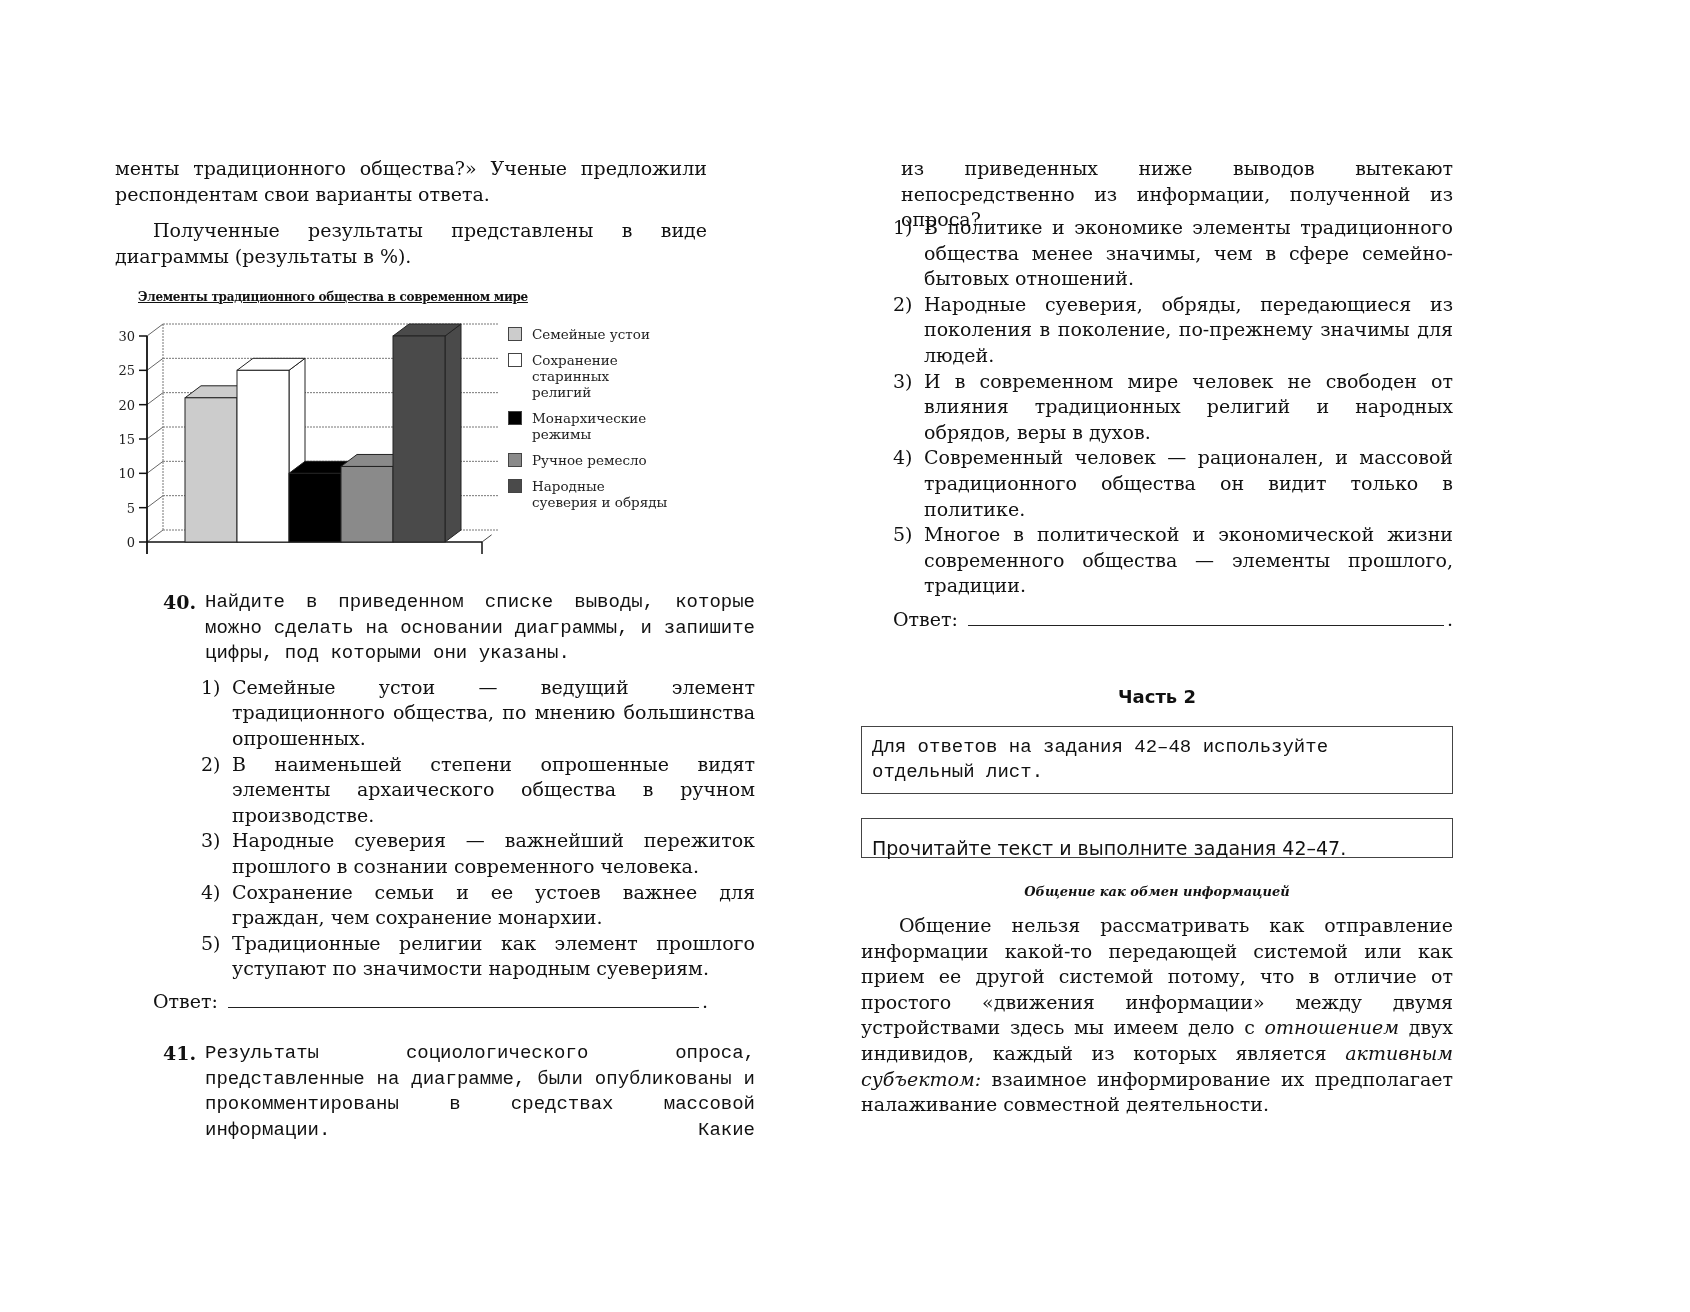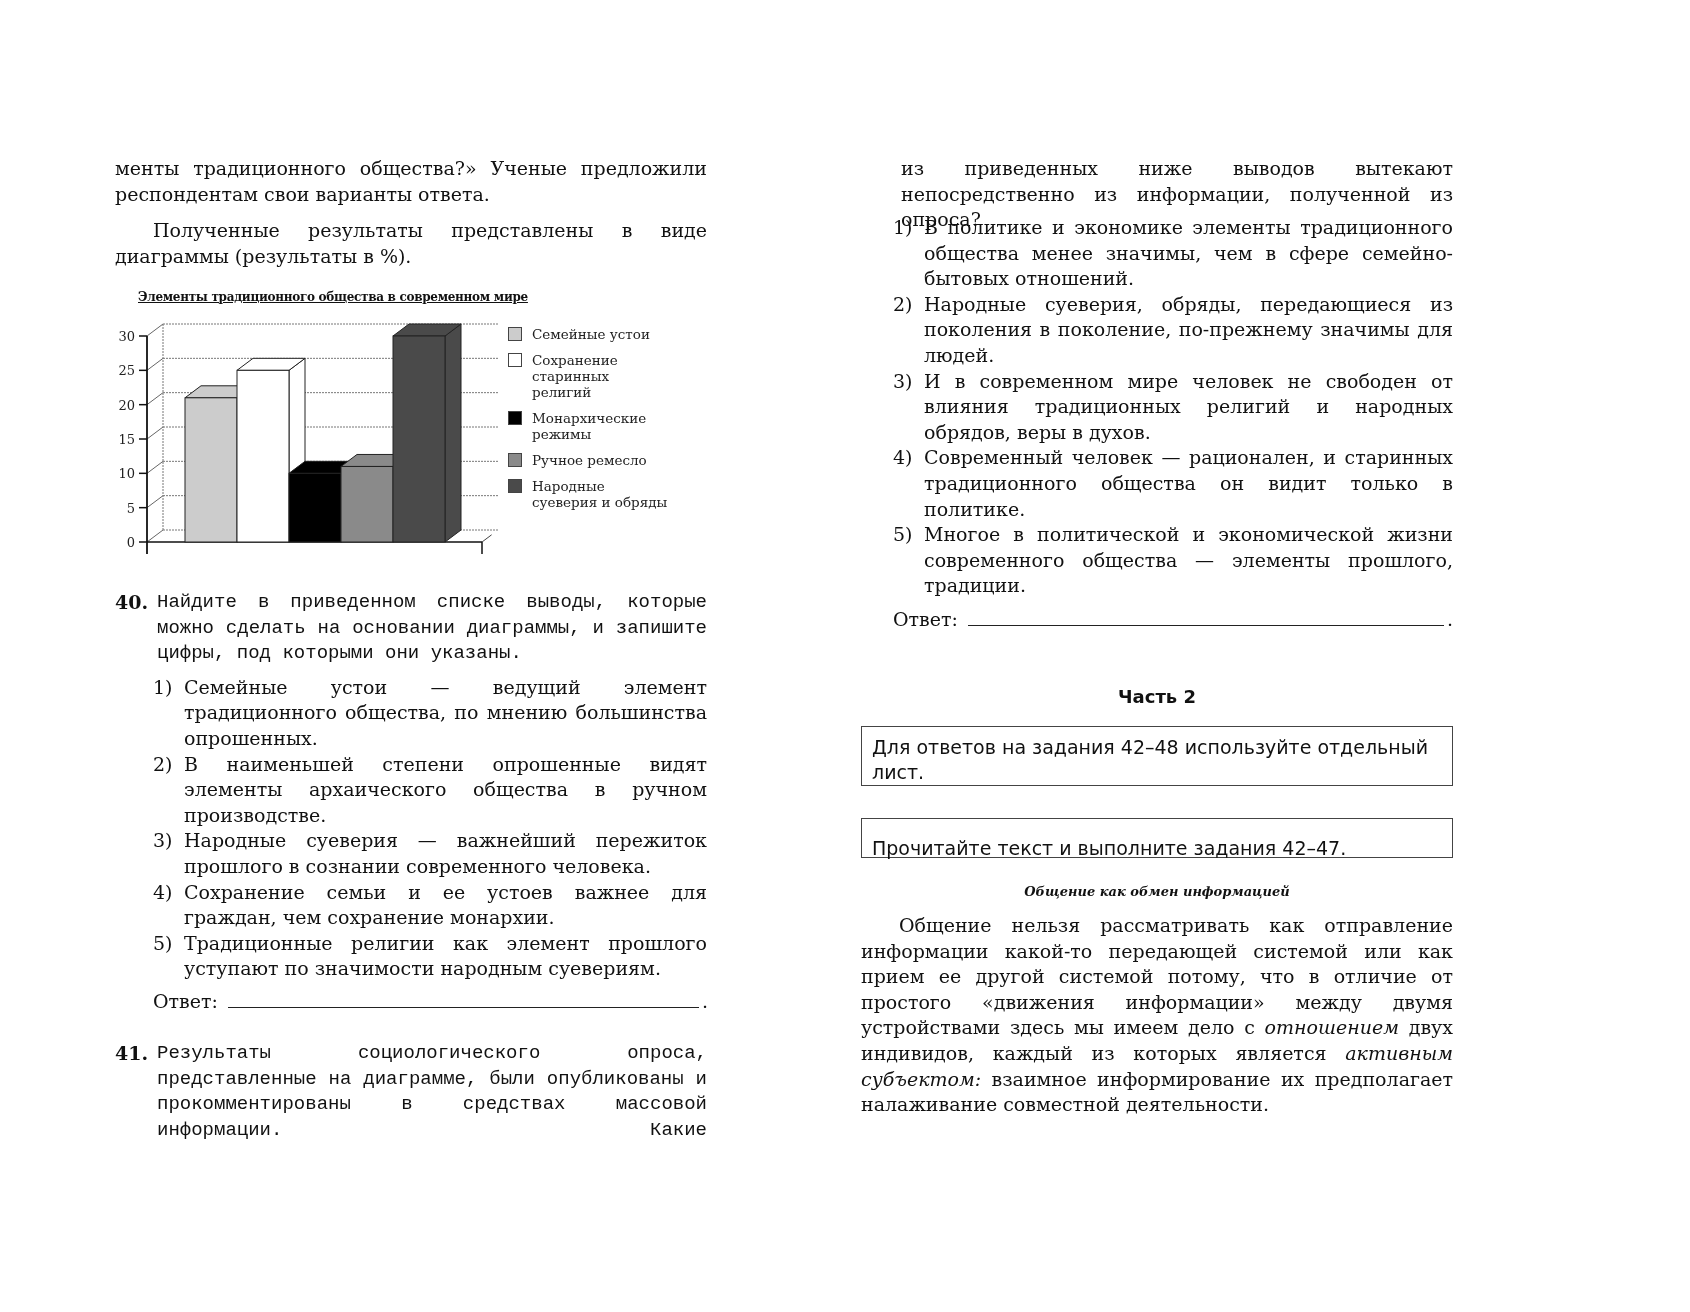--- a/index.html
+++ b/index.html
@@ -16,21 +16,21 @@
   .running-head .rtitle { position:absolute; top:2px; letter-spacing:0.2px; }
   #page-left .pgnum { left:0; }
   #page-left .rtitle { right:0; }
   #page-right .pgnum { right:0; }
   #page-right .rtitle { left:0; }
 
   .serif { font-family:"DejaVu Serif", serif; font-size:19px; line-height:25.6px; text-align:justify; }
   .para { position:absolute; margin:0; }
   .justify-last { text-align-last:left; }
 
-  .task { position:absolute; }
+  .task { position:absolute;margin-left:48px; }
   .task-head { font-family:"DejaVu Serif", serif; font-size:19px; line-height:25.6px; text-align:justify; }
   .task-num { font-weight:bold; position:absolute; left:0; }
   .task-text { margin-left:42px;font-family:Liberation Mono, monospace; }
 
   ol.options { list-style:none; margin:0; padding:0; }
   ol.options li { position:relative; padding-left:31px; margin:0; font-family:"DejaVu Serif", serif; font-size:19px; line-height:25.6px; text-align:justify; }
   ol.options li .optnum { position:absolute; left:0; top:0; }
 
   .answer-line { position:absolute; font-family:"DejaVu Serif", serif; font-size:19px; display:flex; align-items:flex-end; }
   .answer-line .blank { flex:1; border-bottom:1px solid #222; margin:0 3px 4px 10px; height:1px; }
@@ -147,31 +147,31 @@
   </div>
 </div>
 
 <div class="page" id="page-right">
 
   <p class="para serif justify-last" style="left:56px; top:156px; width:552px;">из приведенных ниже выводов вытекают непосредственно из информации, полученной из опроса?</p>
   <ol class="options" style="position:absolute; left:48px; top:215px; width:560px;" id="opts41">
       <li style="text-align-last: left;"><span class="optnum">1)</span><span>В политике и экономике элементы традиционного общества менее значимы, чем в сфере семейно-бытовых отношений.</span></li>
       <li style="text-align-last: left;"><span class="optnum">2)</span><span>Народные суеверия, обряды, передающиеся из поколения в поколение, по-прежнему значимы для людей.</span></li>
       <li style="text-align-last: left;"><span class="optnum">3)</span><span>И в современном мире человек не свободен от влияния традиционных религий и народных обрядов, веры в духов.</span></li>
-      <li style="text-align-last: left;"><span class="optnum">4)</span><span>Современный человек — рационален, и старинных традиционного общества он видит только в политике.</span></li>
+      <li style="text-align-last: left;"><span class="optnum">4)</span><span>Современный человек — рационален, и массовой традиционного общества он видит только в политике.</span></li>
       <li style="text-align-last: left;"><span class="optnum">5)</span><span>Многое в политической и экономической жизни современного общества — элементы прошлого, традиции.</span></li>
     </ol>
 
   <div class="answer-line" style="left:48px; top:608px; width:560px;">
     <span>Ответ:</span>
     <span class="blank"></span>
     <span>.</span>
   </div>
 
   <div class="part-title" style="left:16px; top:686px; width:592px;">Часть 2</div>
 
-  <div class="boxed" style="left:16px; top:726px; width:592px; height:60px;">Для ответов на задания 42–48 используйте отдельный лист.</div>
+  <div class="boxed" style="left:16px; top:726px; width:592px; height:68px;font-family:Liberation Mono, monospace;">Для ответов на задания 42–48 используйте отдельный лист.</div>
   <div class="boxed" style="left:16px; top:818px; width:592px; height:40px; padding-top:17px;">Прочитайте текст и выполните задания 42–47.</div>
 
   <div class="text-title" style="left:16px; top:884px; width:592px;">Общение как обмен информацией</div>
 
   <p class="para serif justify-last" style="left:16px; top:913px; width:592px; text-indent:38px;"><span>Общение нельзя рассматривать как отправление информации какой-то передающей системой или как прием ее другой системой потому, что в отличие от простого «движения информации» между двумя устройствами здесь мы имеем дело с </span><em>отношением</em><span> двух индивидов, каждый из которых является </span><em>активным субъектом:</em><span> взаимное информирование их предполагает налаживание совместной деятельности.</span></p>
 </div>
 
 </body></html>

